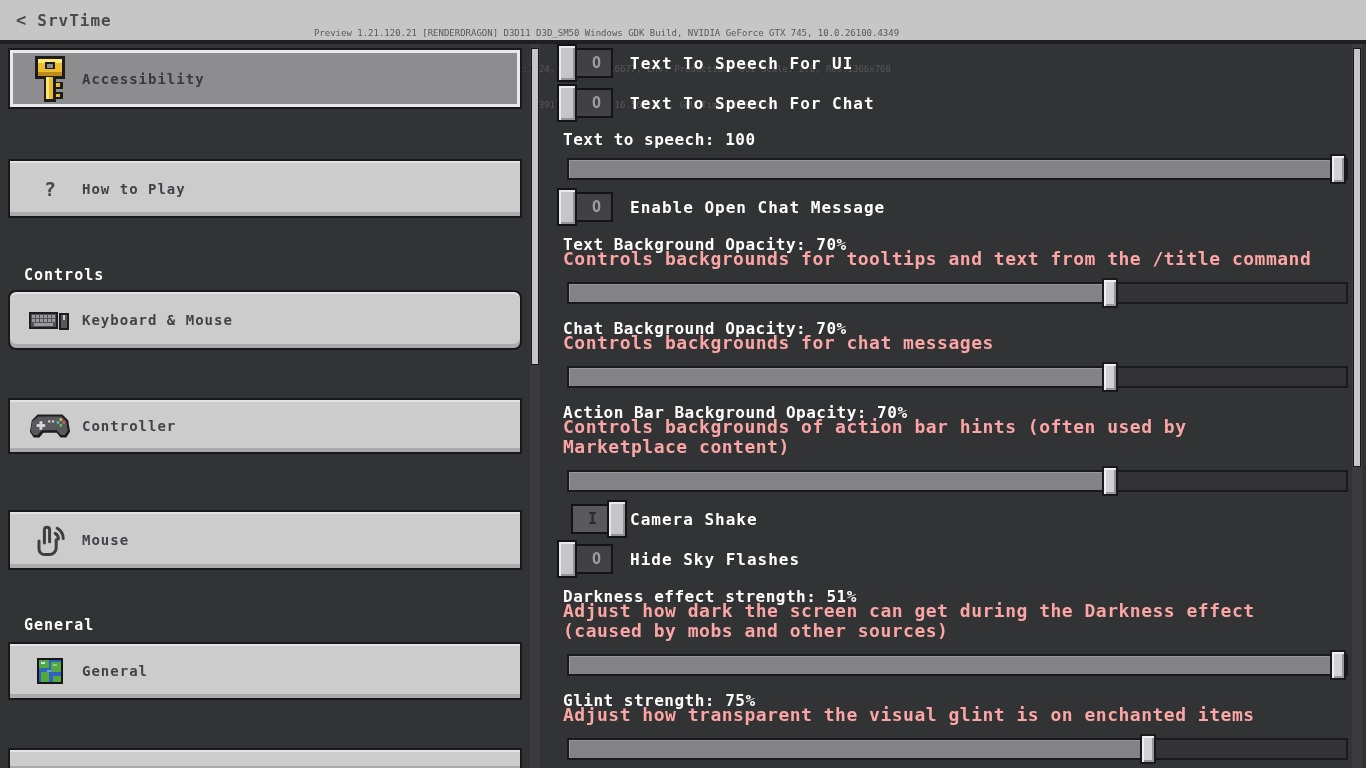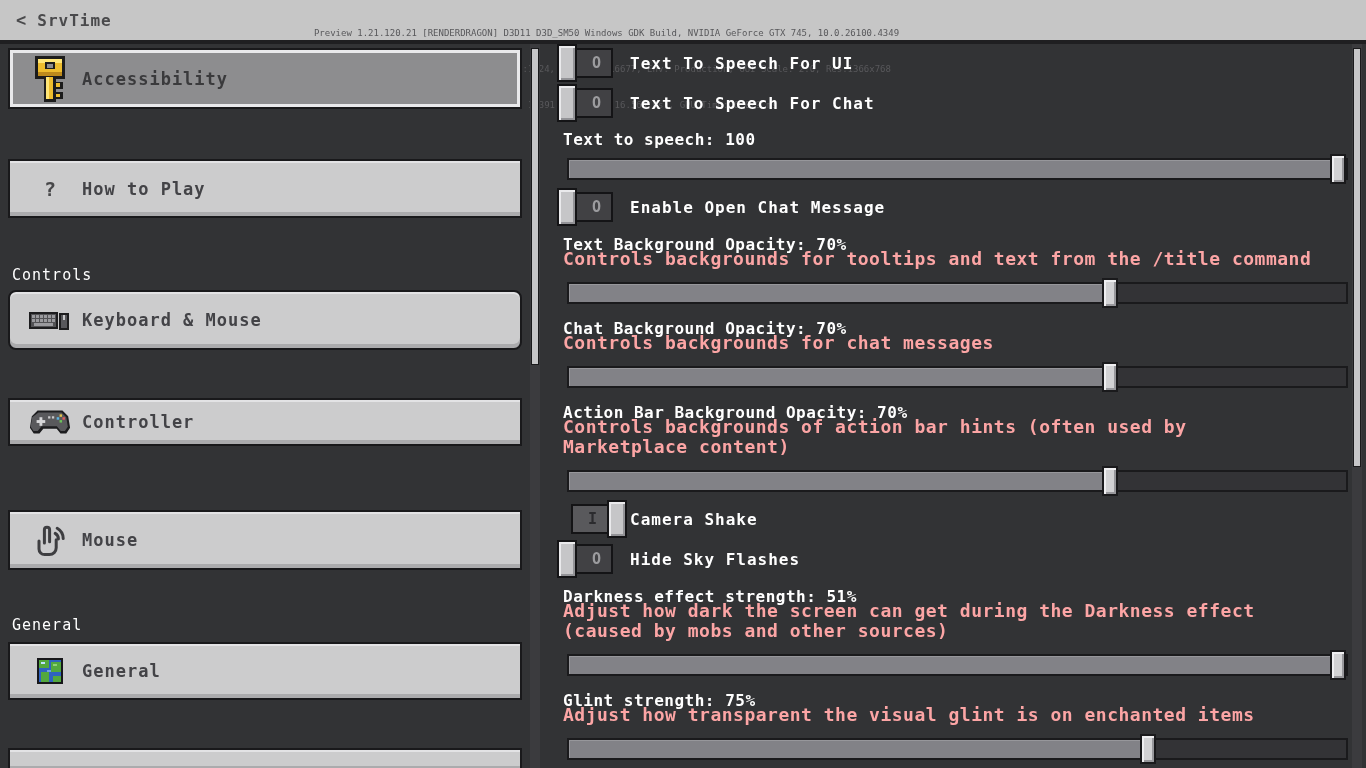--- a/index.html
+++ b/index.html
@@ -38,26 +38,26 @@
   .sbtn.selected {
     background:#8d8d8f;
     box-shadow: inset 0 0 0 3px #e9e9eb;
   }
   .sbtn .icon {
     position:absolute; left:18px; top:50%; transform:translateY(-50%);
     width:44px; height:44px; display:flex; align-items:center; justify-content:center;
   }
   .sbtn .blabel {
     position:absolute; left:72px; top:50%; transform:translateY(-50%);
-    color:#434347; font-weight:bold; font-size:17px; letter-spacing:1px; white-space:nowrap;
+    color:#434347; font-weight:bold; font-size:14px; letter-spacing:1px; white-space:nowrap;
   }
   .sbtn.selected .blabel { color:#3a3a3c; }
   .qmark { font-size:20px; font-weight:bold; color:#48484a; }
   .seclabel {
-    position:absolute; left:12px; color:#ffffff; font-weight:normal; font-size:15px; letter-spacing:1px;
+    position:absolute; left:24px; color:#ffffff; font-weight:bold; font-size:15px; letter-spacing:1px;
   }
   .vtrack {
     position:absolute; top:0; width:10px; height:724px; background:#3b3b3e;
   }
   .vthumb {
     position:absolute; left:1px; width:8px; background:#c6c6c8; border:1px solid #1a1a1c;
   }
   
   #content { position:absolute; left:545px; top:0px; width:821px; height:768px; }
   .toggle-row { position:absolute; left:12px; display:flex; align-items:center; }
@@ -176,21 +176,21 @@
             <rect x="24" y="12" width="3" height="3" fill="#9a9a9e"></rect>
           <rect x="6" y="16" width="19" height="3" fill="#9a9a9e"></rect>
           <rect x="31" y="6" width="10" height="17" fill="#1d1d1f"></rect>
           <rect x="33" y="8" width="6" height="13" fill="#58585c"></rect>
           <rect x="35" y="8" width="2" height="5" fill="#c9c9cb"></rect>
         </svg>
       </span>
       <span class="blabel">Keyboard &amp; Mouse</span>
     </div>
 
-    <div class="sbtn" style="top:354px; height:48px;">
+    <div class="sbtn" style="top:354px; height:56px;">
       <span class="icon">
         <svg width="46" height="30" viewBox="0 0 46 30">
           <path d="M10 3 h26 l6 6 l2 12 l-4 6 h-6 l-4 -5 h-14 l-4 5 h-6 l-4 -6 l2 -12 z" fill="#1d1d1f"></path>
           <path d="M11 5 h24 l5 5 l1.6 10 l-3 4.5 h-4.4 l-4 -5 h-16 l-4 5 h-4.4 l-3 -4.5 l1.6 -10 z" fill="#59595c"></path>
           <rect x="12" y="10" width="3" height="9" fill="#d7d7d9"></rect>
           <rect x="9" y="13" width="9" height="3" fill="#d7d7d9"></rect>
           <rect x="21" y="9" width="2.4" height="2.4" fill="#c9c9cb"></rect>
           <rect x="25" y="9" width="2.4" height="2.4" fill="#c9c9cb"></rect>
           <rect x="33" y="7" width="2.6" height="2.6" fill="#e2c44c"></rect>
           <rect x="30" y="10" width="2.6" height="2.6" fill="#5bb3e0"></rect>

